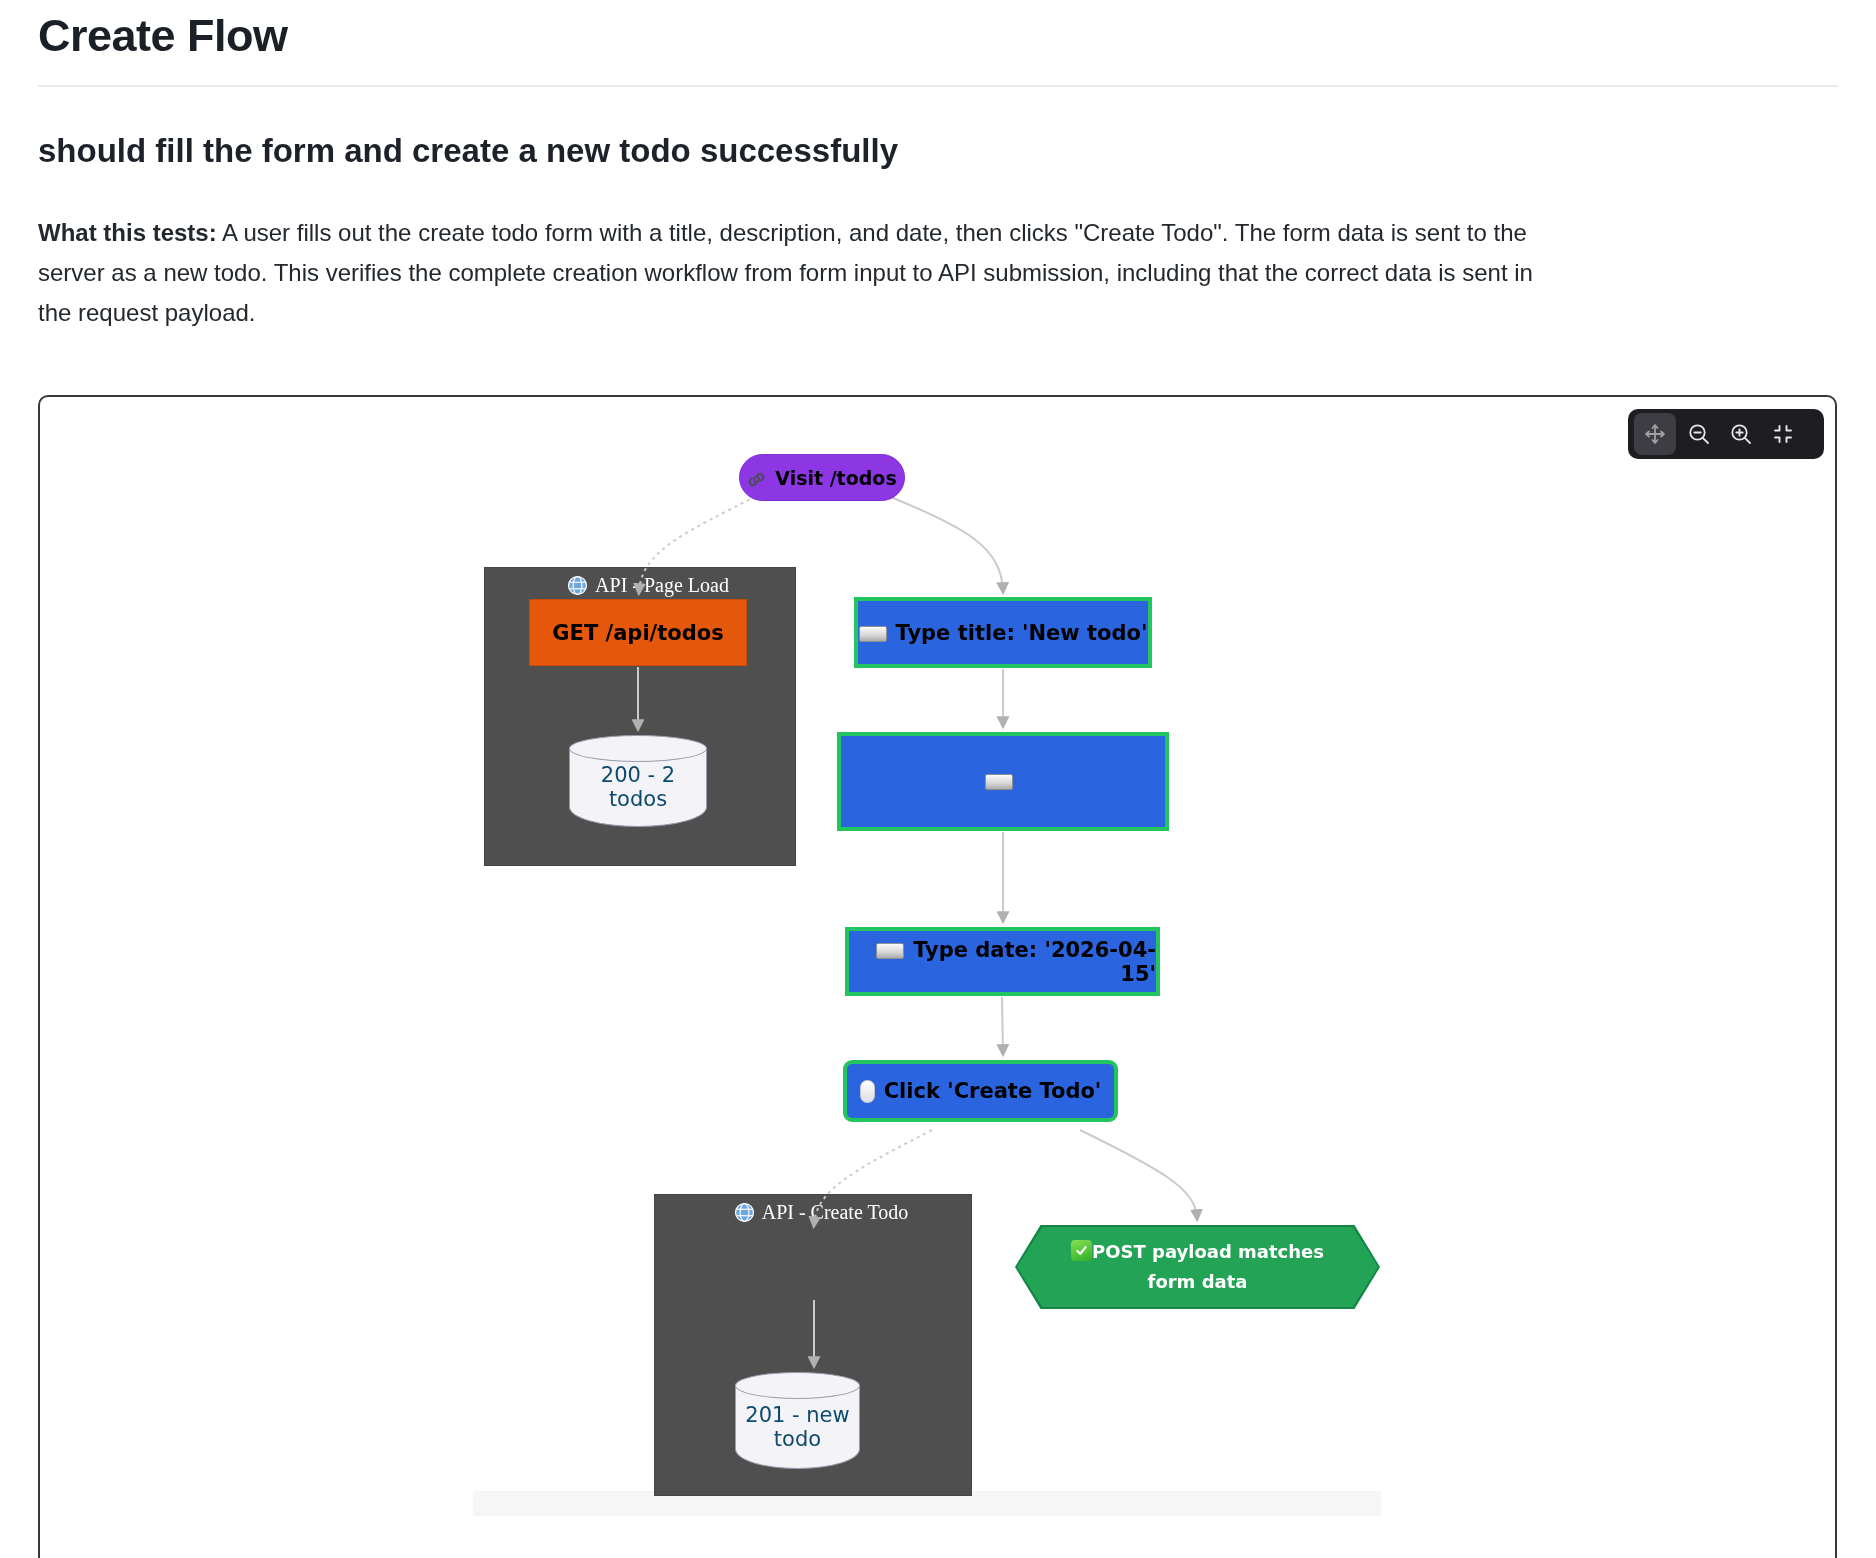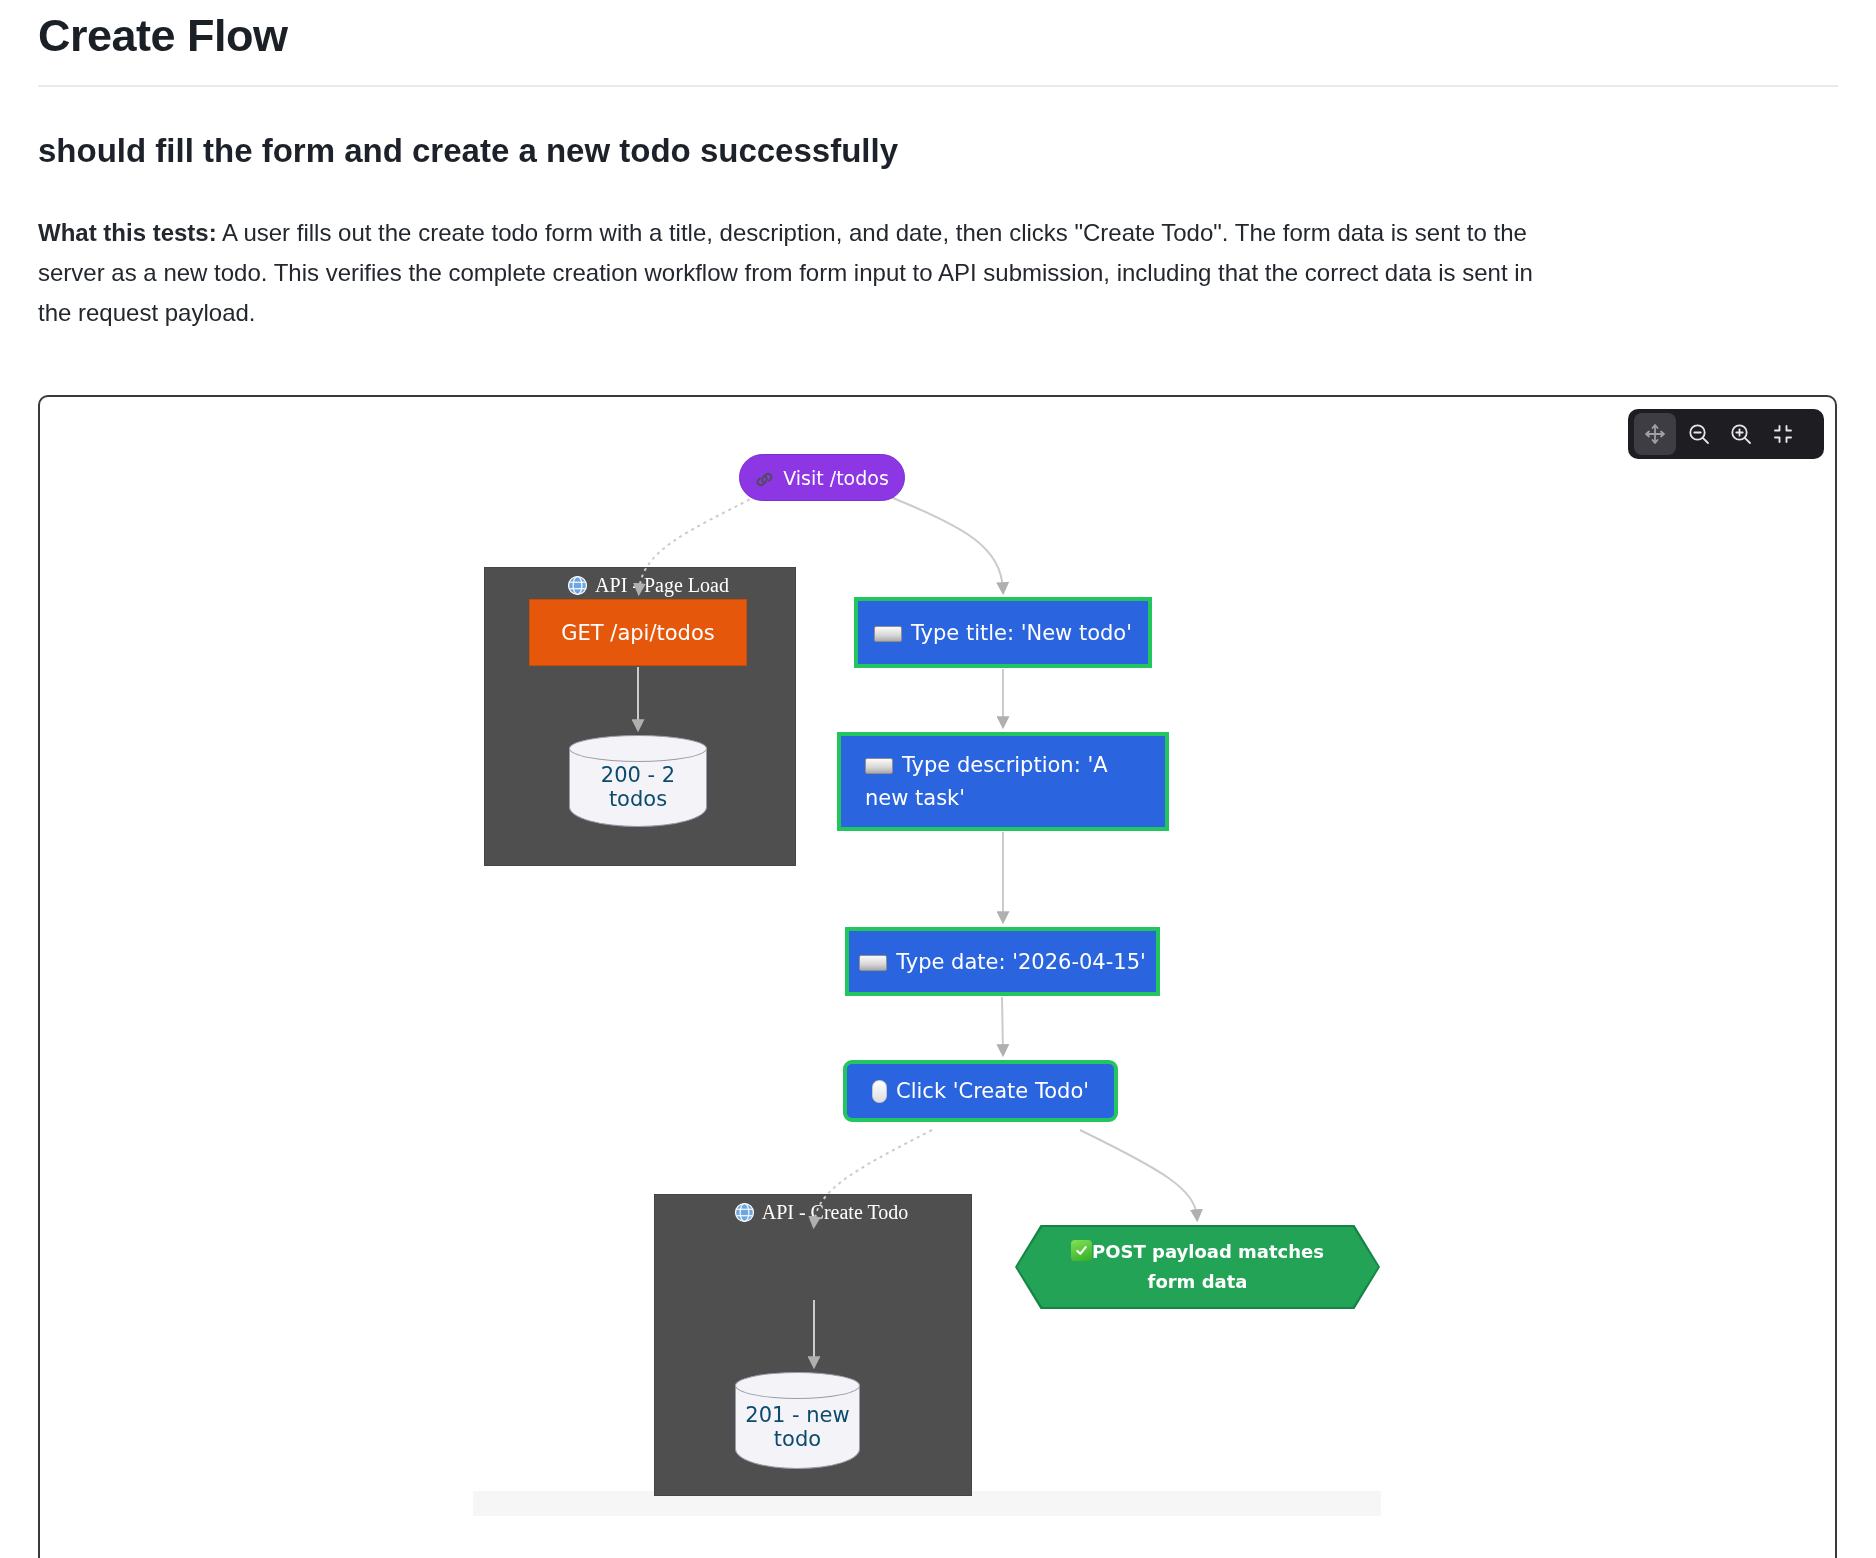--- a/index.html
+++ b/index.html
@@ -25,22 +25,22 @@
   .sgroup{background:#4f4f4f;border:1px solid #454545;z-index:2;}
   .sg1{left:444px;top:170px;width:310px;height:297px;}
   .sg2{left:614px;top:797px;width:316px;height:300px;}
   .sg-label{display:flex;justify-content:center;align-items:center;gap:7px;margin-top:6px;
     color:#fff;font-family:Liberation Serif, serif;font-size:20px;padding-left:16px;}
   
   .edges{left:0;top:0;z-index:3;pointer-events:none;}
   .edge{fill:none;stroke:#cbcbcb;stroke-width:2;}
   .edge.dotted{stroke-dasharray:3,4;}
   
-  .node{z-index:4;display:flex;align-items:center;justify-content:center;text-align:left;
-    font-family:"DejaVu Sans",sans-serif;font-weight:400;color:#ffffff;box-sizing:border-box;}
+  .node{z-index:4;display:flex;align-items:center;justify-content:center;text-align:right;
+    font-family:"DejaVu Sans",sans-serif;font-weight:700;color:#000000;box-sizing:border-box;}
   .node .lbl{display:inline-block;}
   .node .ic{display:inline-block;vertical-align:middle;margin-right:9px;}
   .pill{left:699px;top:57px;width:166px;height:47px;border-radius:24px;
     background:#8c36e4;border:1px solid #7a2ed2;font-size:19px;}
   .orange{background:#e5570b;border:1px solid #c94b06;font-size:21px;}
   .n-get{left:489px;top:202px;width:218px;height:67px;}
   .n-post{left:659px;top:835px;width:230px;height:67px;}
   .blue{background:#2a65df;border:4px solid #22c55e;font-size:21px;}
   .n-title{left:814px;top:200px;width:298px;height:71px;}
   .n-desc{left:797px;top:335px;width:332px;height:99px;line-height:33px;padding:0 24px;}
@@ -149,21 +149,21 @@
     <div class="cyl-body"></div>
     <div class="cyl-top"></div>
     <div class="cyl-label">200 - 2 todos</div>
   </div>
 
   <div class="abs node blue n-title">
     <span class="lbl"><span class="ic kb-icon"></span><span>Type title: 'New todo'</span></span>
   </div>
 
   <div class="abs node blue n-desc">
-    <span class="lbl"><span class="ic kb-icon"></span><span>Type description: 'A new task'</span></span>
+    <span class="lbl"><span class="ic kb-icon"></span></span>
   </div>
 
   <div class="abs node blue n-date">
     <span class="lbl"><span class="ic kb-icon"></span><span>Type date: '2026-04-15'</span></span>
   </div>
 
   <div class="abs node blue n-click">
     <span class="lbl"><span class="ic mouse-icon"></span><span>Click 'Create Todo'</span></span>
   </div>
 

